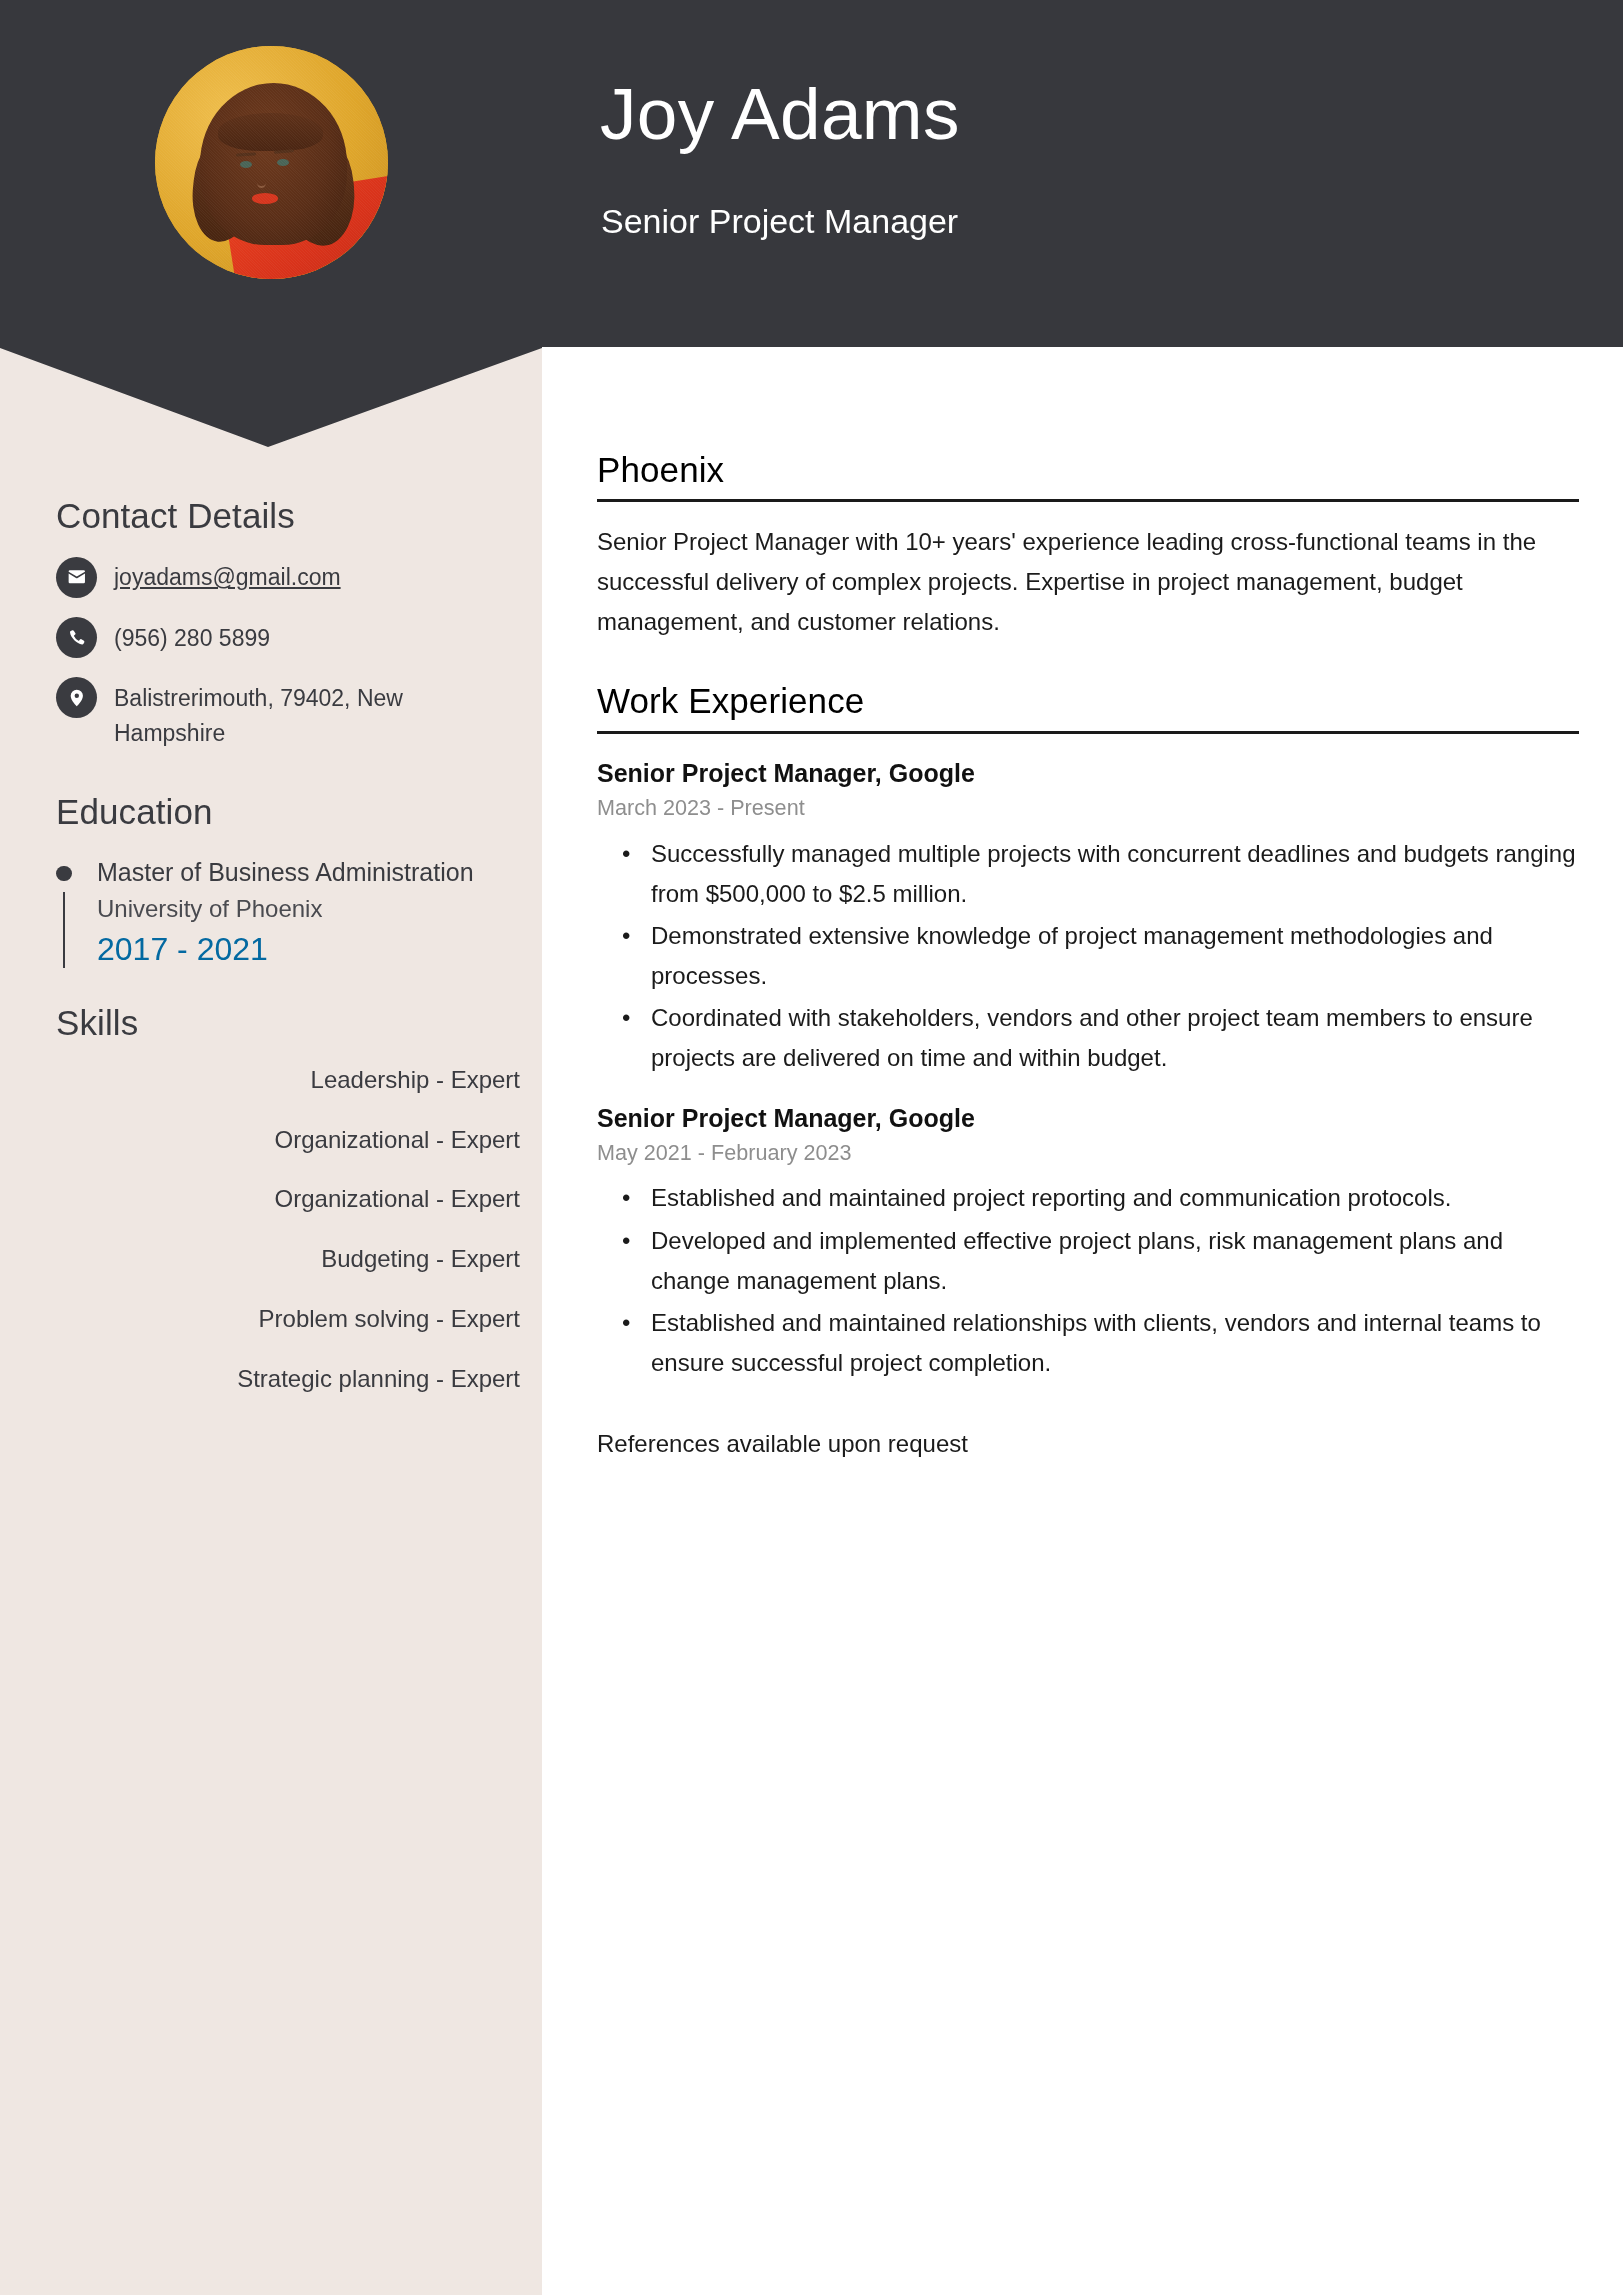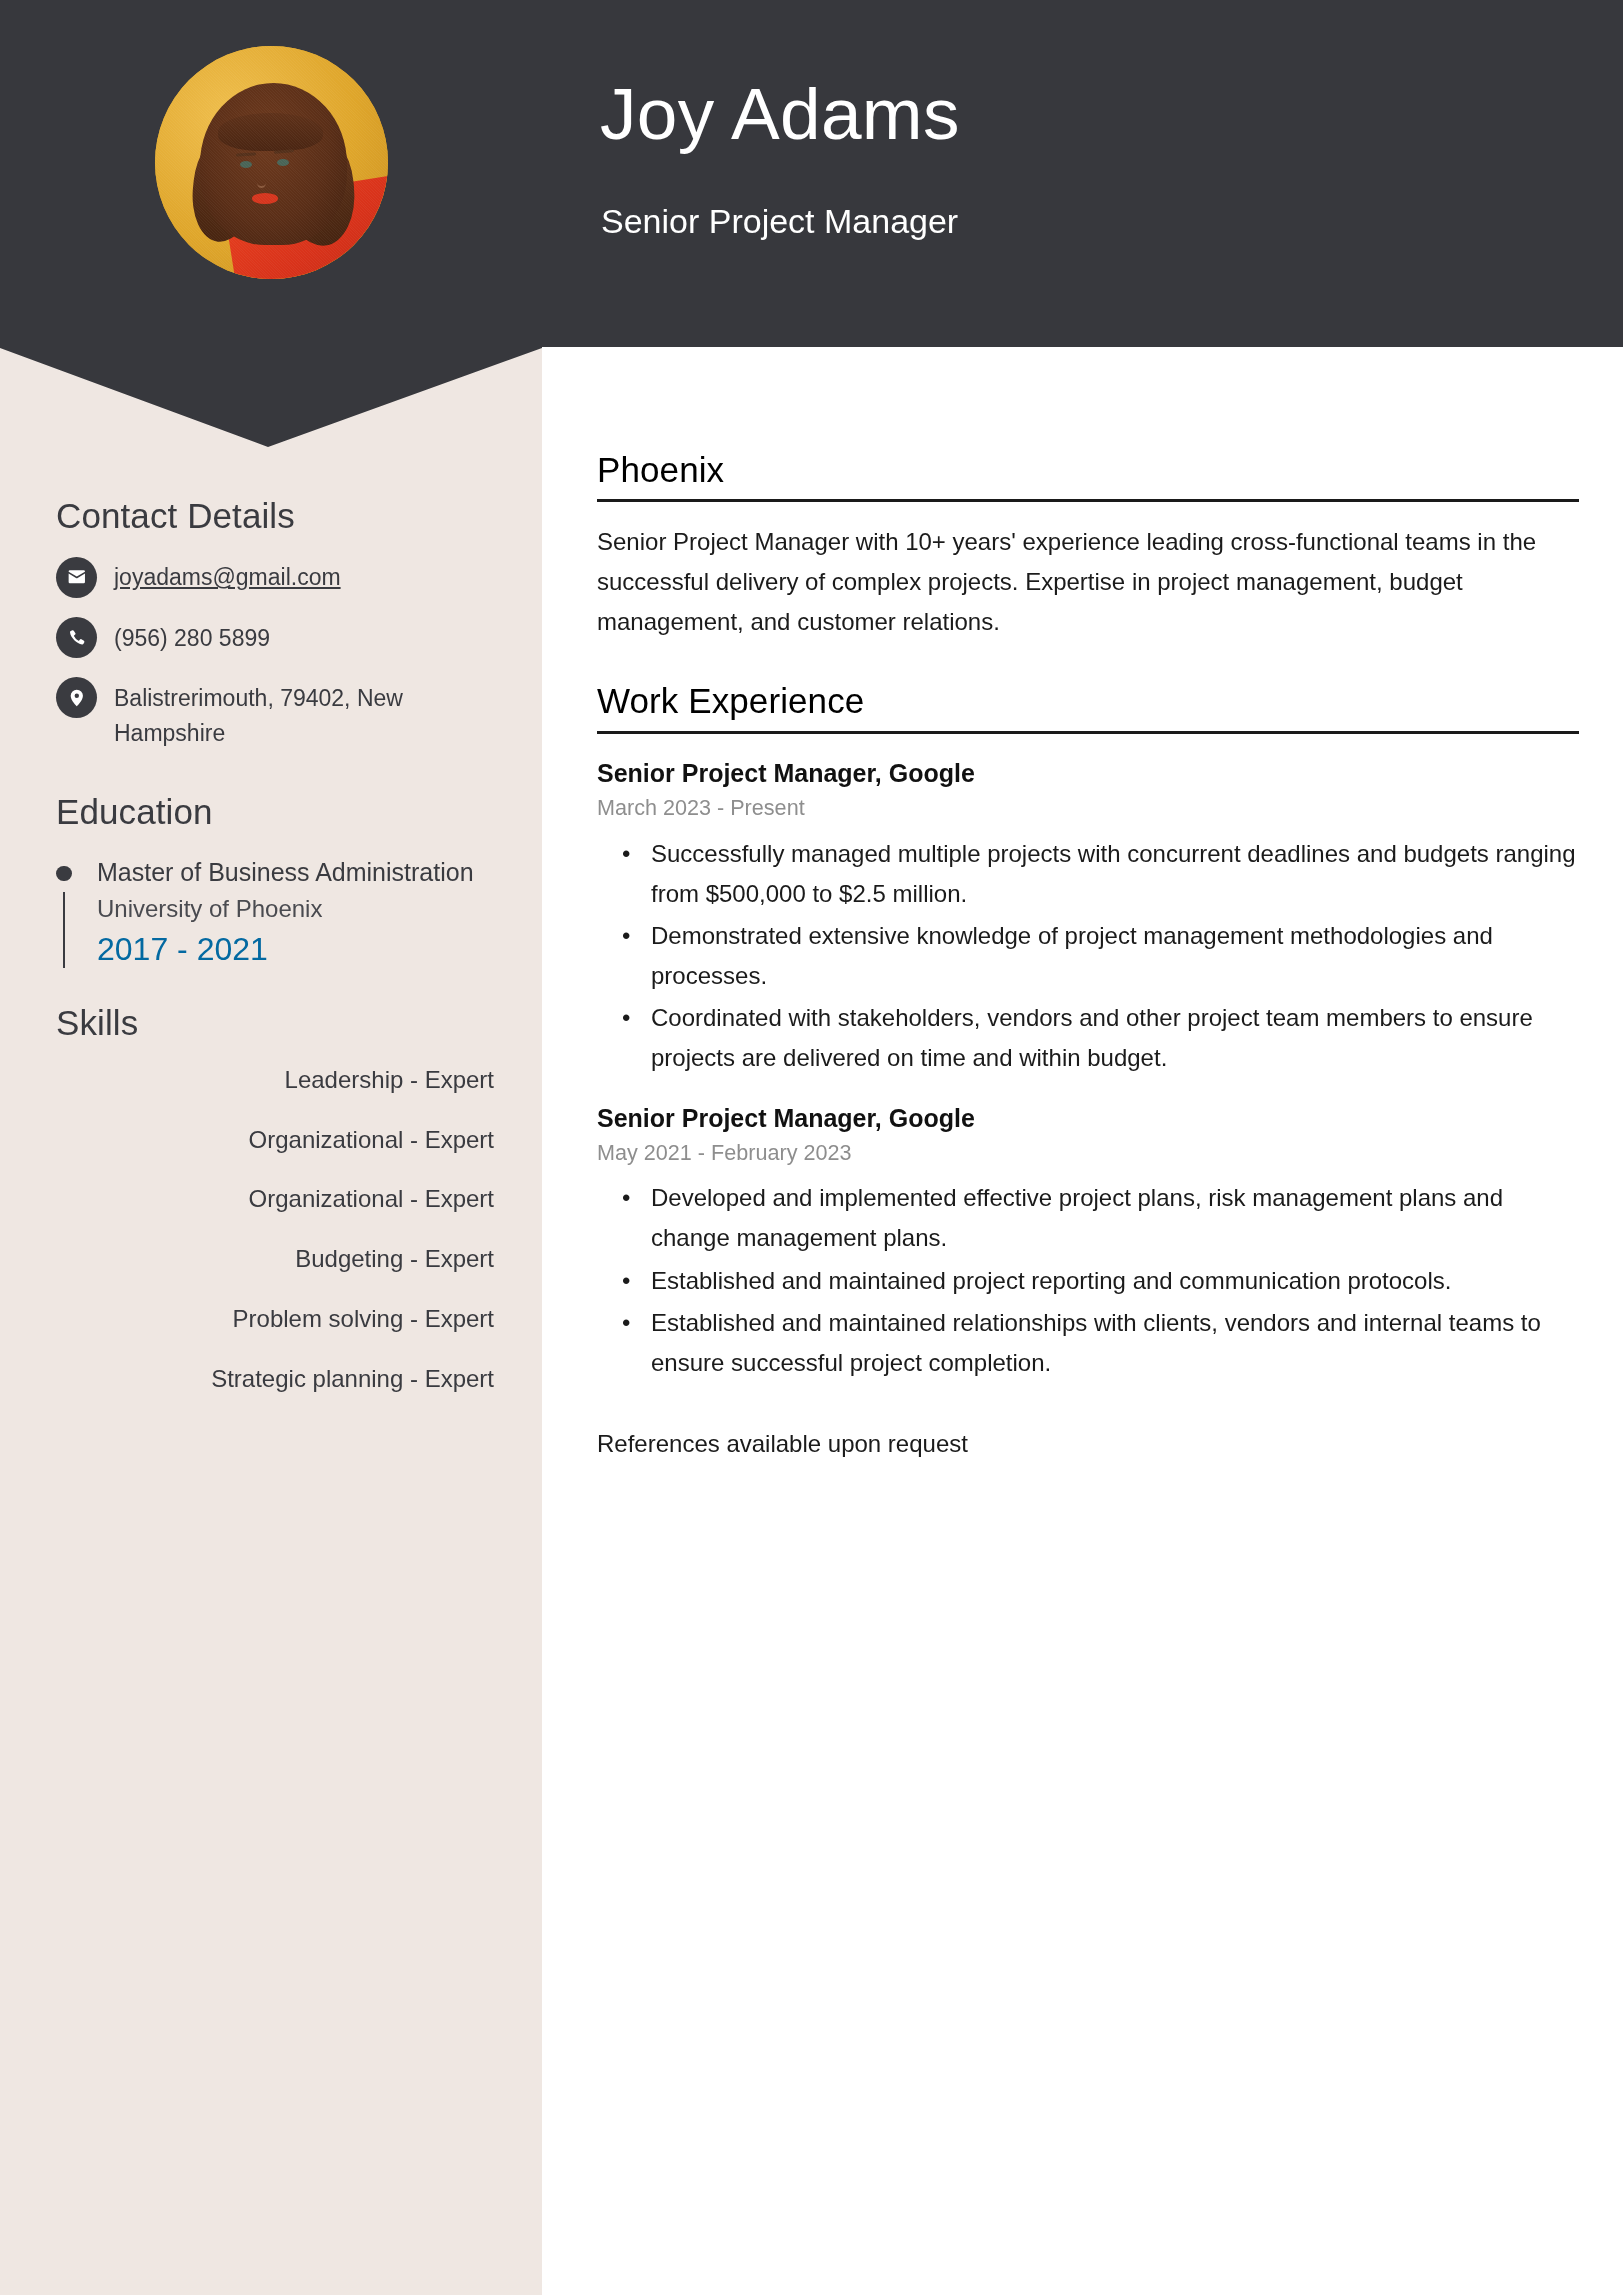--- a/index.html
+++ b/index.html
@@ -115,21 +115,21 @@
   }
   .job-title {
     position:absolute; left:601px; top:204px;
     font-size:34px; font-weight:400; color:#ffffff;
     line-height:1; white-space:nowrap;
   }
 
   
   .sidebar {
     position:absolute; left:0; top:452px; width:542px;
-    padding:45px 48px 0 56px;
+    padding:45px 22px 0 56px;
     z-index:2;
   }
   .side-heading {
     font-size:35px; font-weight:400; color:#3A3B40;
     line-height:1.1; margin-bottom:23.6px; letter-spacing:0.1px;
   }
   .contact-list { margin-bottom:43px; }
   .contact-row {
     display:flex; align-items:flex-start; gap:17px; margin-bottom:22px;
   }
@@ -305,22 +305,22 @@
           <li>Successfully managed multiple projects with concurrent deadlines and budgets ranging from $500,000 to $2.5 million.</li>
           <li>Demonstrated extensive knowledge of project management methodologies and processes.</li>
           <li>Coordinated with stakeholders, vendors and other project team members to ensure projects are delivered on time and within budget.</li>
         </ul>
       </div>
 
       <div class="job">
         <div class="job-name">Senior Project Manager, Google</div>
         <div class="job-date">May 2021 - February 2023</div>
         <ul class="job-bullets">
+          <li>Established and maintained project reporting and communication protocols.</li>
           <li>Developed and implemented effective project plans, risk management plans and change management plans.</li>
-          <li>Established and maintained project reporting and communication protocols.</li>
           <li>Established and maintained relationships with clients, vendors and internal teams to ensure successful project completion.</li>
         </ul>
       </div>
     </div>
 
     <div class="main-section">
       <div class="ref-text">References available upon request</div>
     </div>
 
   </div>

